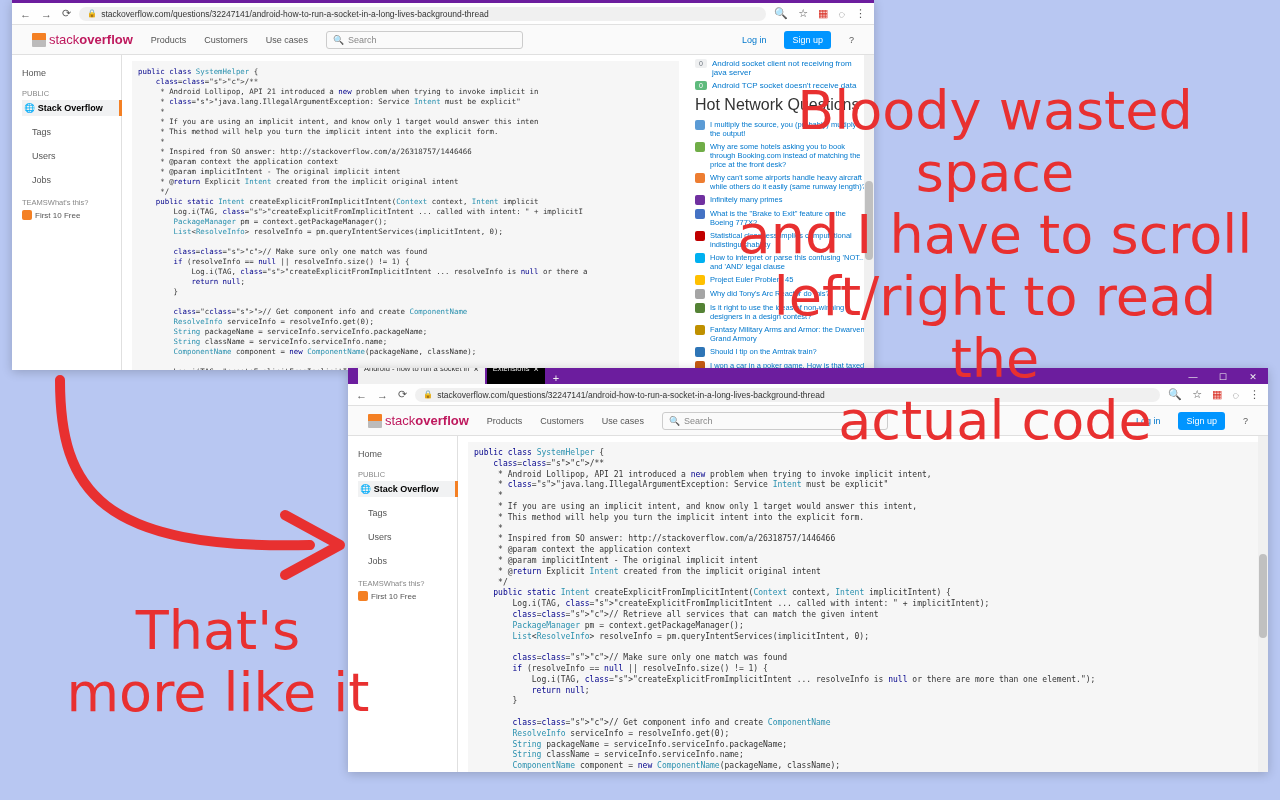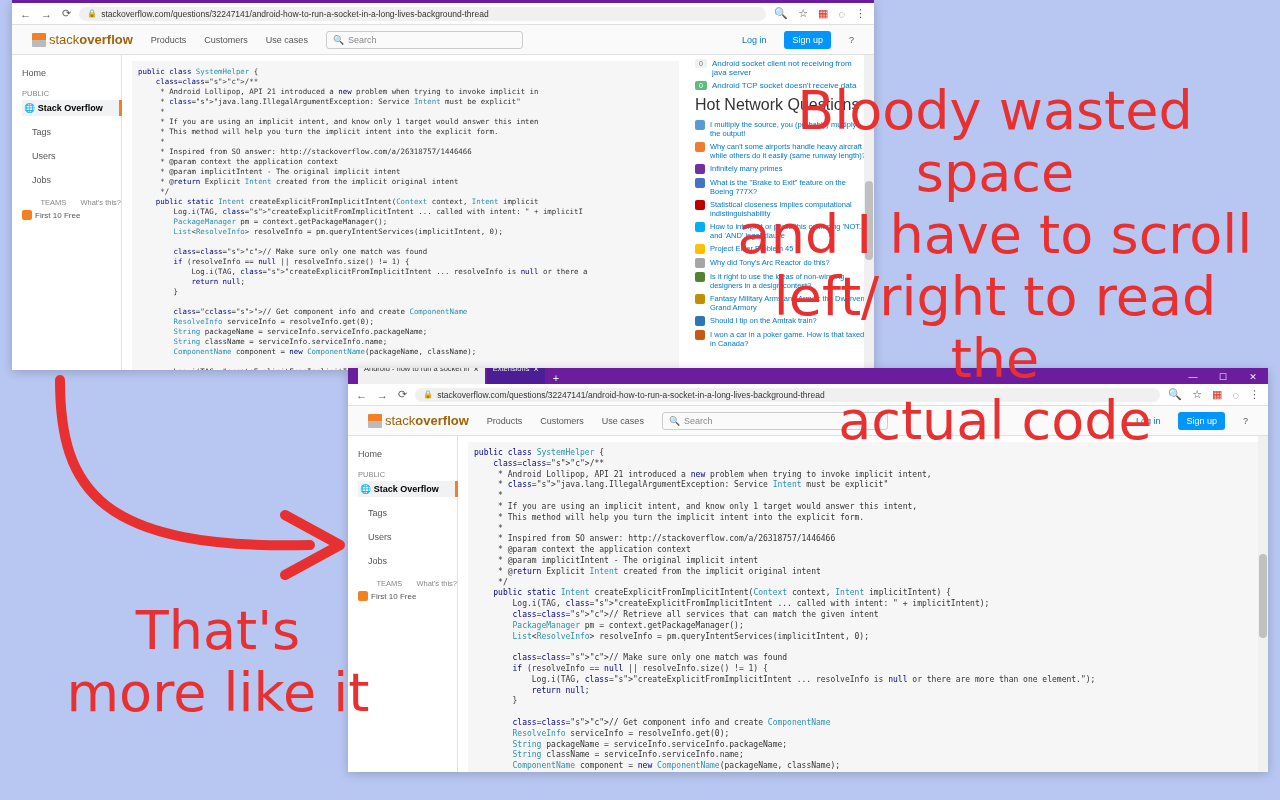--- a/index.html
+++ b/index.html
@@ -60,21 +60,21 @@
     color: #333;
     margin-right: 2px;
     display: flex;
     align-items: center;
     gap: 4px;
     max-width: 130px;
     overflow: hidden;
     white-space: nowrap;
   }
   .tab .x { margin-left: auto; font-size: 9px; cursor: pointer; }
-  .tab.inactive { background: #4c1d95; color: #eee; }
+  .tab.inactive { background: #000000; color: #eee; }
   .newtab { color: #eee; font-size: 11px; padding: 0 6px; cursor: pointer; }
   .windowctrls {
     margin-left: auto;
     display: flex;
     height: 14px;
   }
   .winbtn { width: 30px; text-align: center; color: #eee; font-size: 9px; line-height: 14px; cursor: pointer; }
 
   .toolbar {
     background: #fefefe;
@@ -107,21 +107,21 @@
     display: flex;
     align-items: center;
     padding: 0 20px;
     gap: 18px;
     font-size: 9px;
     color: #555;
     background: #fafafa;
   }
   .so-logo {
     font-size: 13px;
-    color: #a16207;
+    color: #be185d;
     display: flex;
     align-items: center;
     gap: 3px;
   }
   .so-logo-icon {
     width: 14px; height: 14px;
     background: linear-gradient(to bottom, #f48024 50%, #bcbbbb 50%);
     border-radius: 1px;
   }
   .so-logo .bold { font-weight: bold; }
@@ -165,21 +165,21 @@
   .side-label { font-size: 7.5px; color: #888; margin: 8px 0 2px; }
   .side-item.active {
     font-weight: bold;
     color: #000;
     border-right: 3px solid #f48024;
     background: #f1f2f3;
     margin-right: -1px;
     padding-left: 2px;
   }
   .side-item.indent { padding-left: 10px; margin-top: 8px; }
-  .teams-row { display: flex; justify-content: flex-end; font-size: 7.5px; color: #888; margin-top: 10px; gap: 14px; }
+  .teams-row { display: flex; justify-content: flex-start; font-size: 7.5px; color: #888; margin-top: 10px; }
   .first10 {
     display: flex;
     align-items: center;
     gap: 3px;
     font-size: 8px;
     color: #555;
     margin-top: 3px;
     cursor: pointer;
   }
   .first10 .badge {
@@ -367,20 +367,24 @@
       </div>
       <div class="linked-q">
         <span class="score">0</span>
         <a>Android TCP socket doesn't receive data</a>
       </div>
       <div class="hnq-title">Hot Network Questions</div>
       <div id="hnq-list">
           <div class="hnq-item">
             <span class="site-icon" style="background: rgb(91, 155, 213);"></span>
             <a>I multiply the source, you (probably) multiply the output!</a>
+          </div>
+          <div class="hnq-item">
+            <span class="site-icon" style="background: rgb(112, 173, 71);"></span>
+            <a>Why are some hotels asking you to book through Booking.com instead of matching the price at the front desk?</a>
           </div>
           <div class="hnq-item">
             <span class="site-icon" style="background: rgb(237, 125, 49);"></span>
             <a>Why can't some airports handle heavy aircraft while others do it easily (same runway length)?</a>
           </div>
           <div class="hnq-item">
             <span class="site-icon" style="background: rgb(112, 48, 160);"></span>
             <a>Infinitely many primes</a>
           </div>
           <div class="hnq-item">

